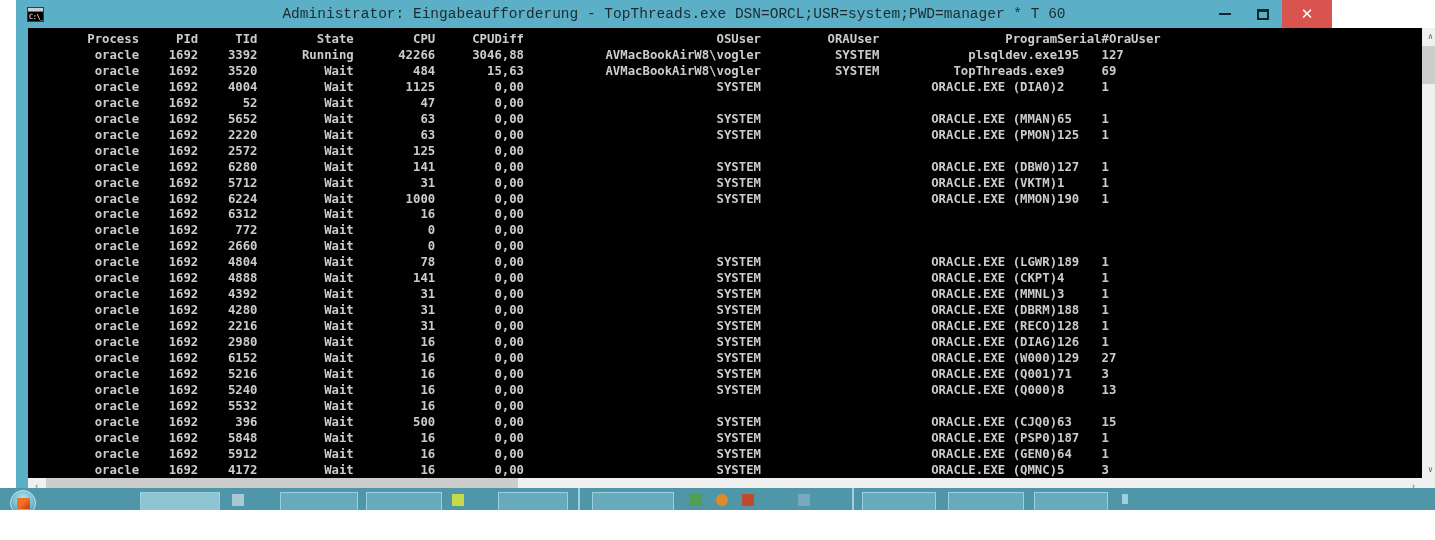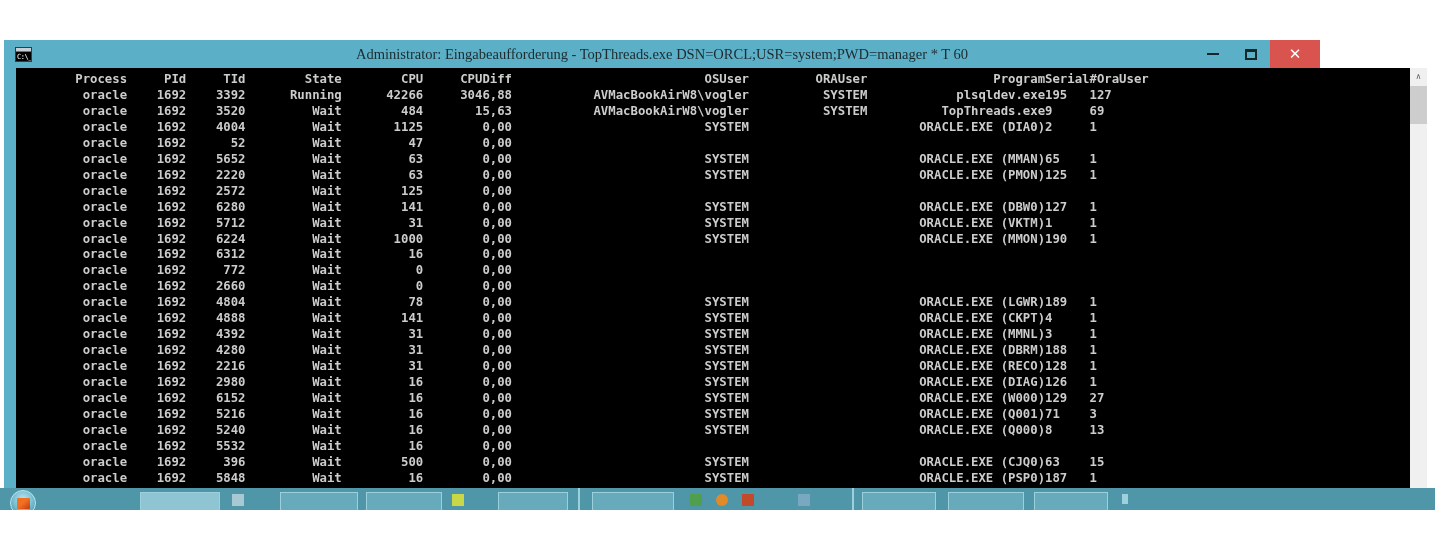--- a/index.html
+++ b/index.html
@@ -20,27 +20,26 @@
     position: absolute;
     left: 0; top: 0;
     width: 1435px;
     height: 540px;
     background: #ffffff;
   }
 
   
   #console-window {
     position: absolute;
-    left: 4px;
+    left: 16px;
     top: 0;
     width: 1316px;
     height: 488px;
     background: #5bafc6;
     box-sizing: border-box;
-    margin-top: 40px;
   }
 
   
   #titlebar {
     position: relative;
     height: 28px;
     background: #5bafc6;
     display: flex;
     align-items: center;
   }
@@ -68,21 +67,21 @@
     font-size: 7px;
     line-height: 10px;
     padding-left: 1px;
     letter-spacing: -0.5px;
   }
   #titlebar-title {
     width: 100%;
     text-align: center;
     font-size: 14.5px;
     color: #1d2b30;
-    font-family: Liberation Serif, serif;
+    font-family: Liberation Mono, monospace;
     white-space: nowrap;
     user-select: none;
   }
 
   
   #window-controls {
     position: absolute;
     right: 0;
     top: 0;
     height: 28px;

